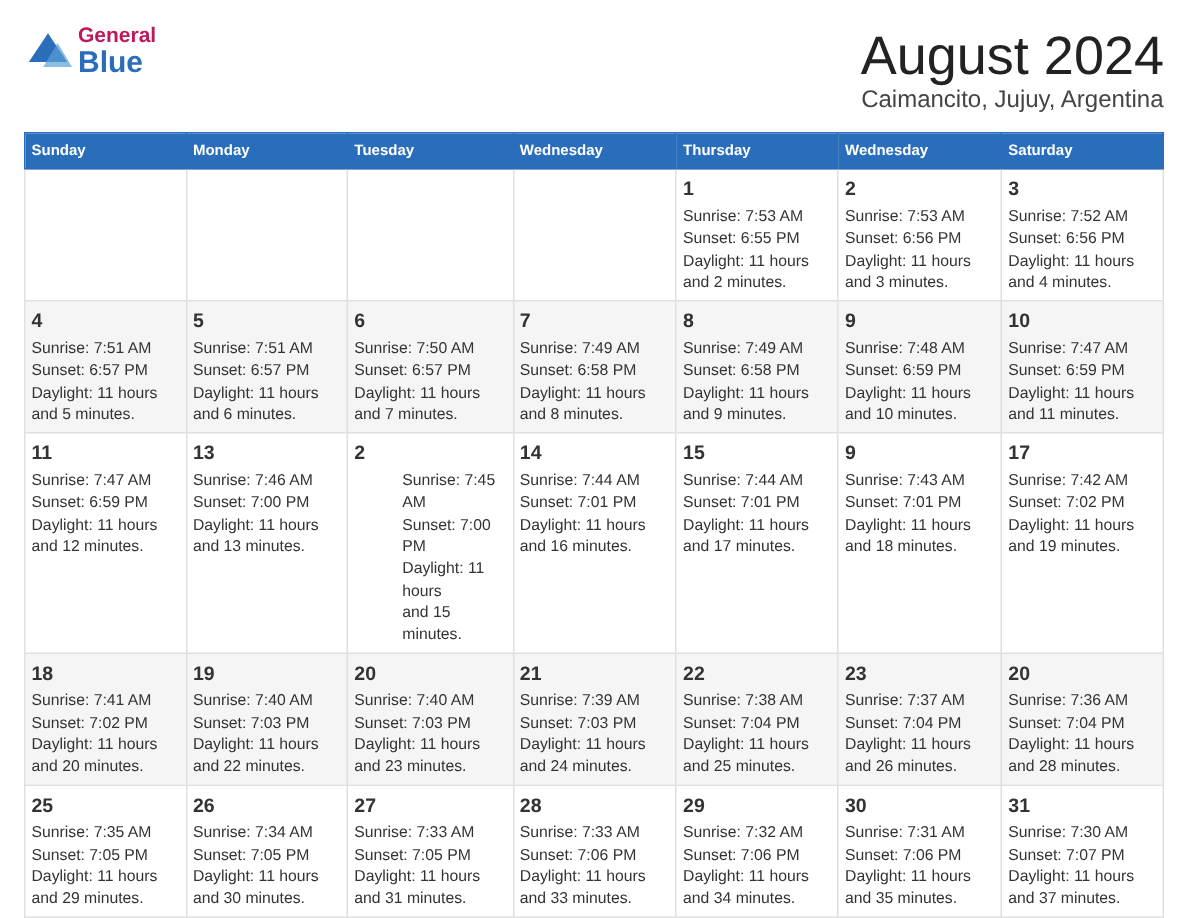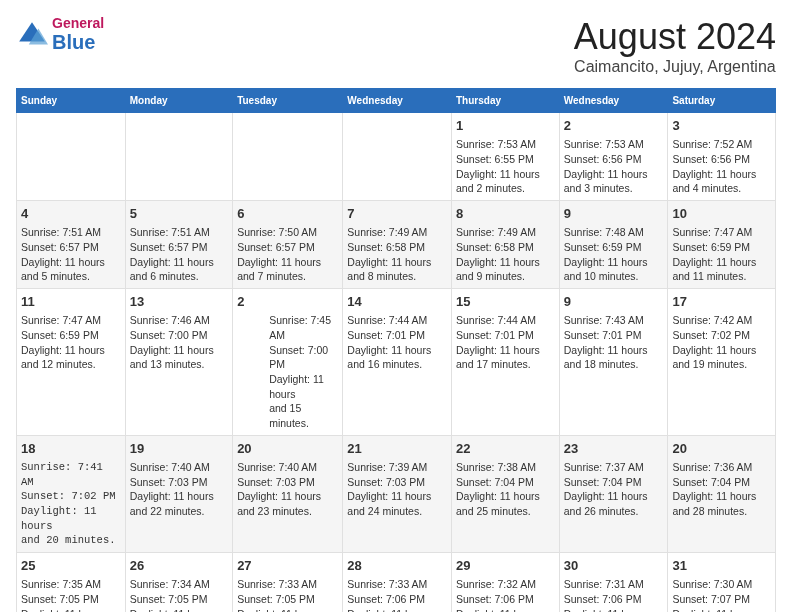--- a/index.html
+++ b/index.html
@@ -259,21 +259,21 @@
           <span class="day-number">17</span>
           <div class="day-info" style="white-space: pre-line;">Sunrise: 7:42 AM
 Sunset: 7:02 PM
 Daylight: 11 hours
 and 19 minutes.</div>
         </td>
       </tr>
       <tr>
         <td>
           <span class="day-number">18</span>
-          <div class="day-info" style="white-space: pre-line; font-family: Liberation Mono, monospace;">Sunrise: 7:41 AM
+          <div class="day-info" style="white-space: pre-line;">Sunrise: 7:41 AM
 Sunset: 7:02 PM
 Daylight: 11 hours
 and 20 minutes.</div>
         </td>
         <td>
           <span class="day-number">19</span>
           <div class="day-info" style="white-space: pre-line;">Sunrise: 7:40 AM
 Sunset: 7:03 PM
 Daylight: 11 hours
 and 22 minutes.</div>

